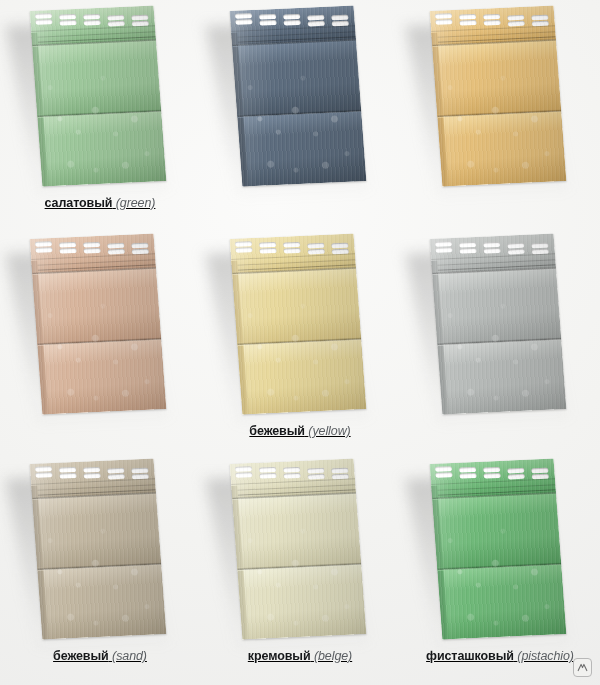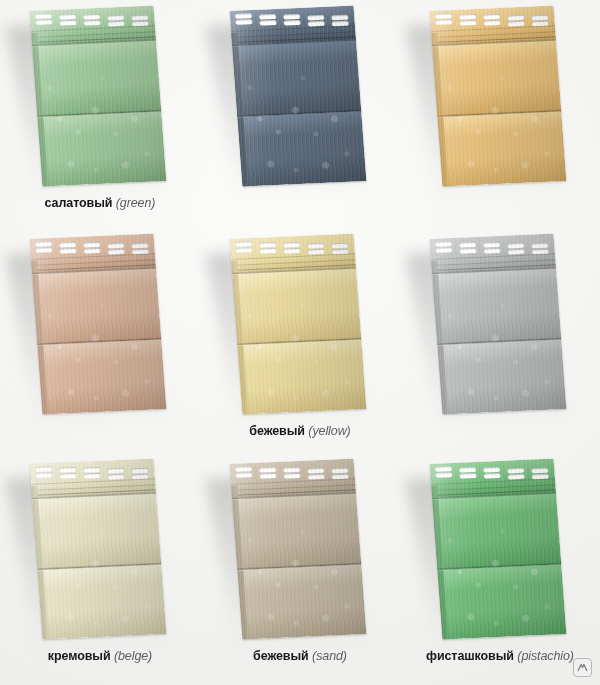--- a/index.html
+++ b/index.html
@@ -179,20 +179,21 @@
   
   .caption {
     position: absolute;
     left: 0;
     right: 0;
     top: 196px;
     text-align: center;
     font-size: 12.5px;
     line-height: 15px;
     white-space: nowrap;
+    text-decoration: underline;
   }
   .caption .ru {
     font-weight: bold;
     color: #16181a;
     letter-spacing: -.1px;
   }
   .caption .en {
     font-style: italic;
     color: #5a5e62;
     letter-spacing: -.1px;
@@ -425,20 +426,57 @@
         </div>
       </div>
     </div>
   </div>
 
   <div class="cell">
     <div class="panel-stage">
       <div class="panel-wrap">
         <div class="panel-shadow"></div>
         <div class="panel">
+          <div class="plank p1" style="background: linear-gradient(178deg, rgb(214, 205, 187) 0%, rgb(194, 183, 161) 30%, rgb(194, 183, 161) 62%, rgb(172, 160, 137) 100%);"></div>
+          <div class="plank p2" style="background: linear-gradient(178deg, rgb(214, 205, 187) 0%, rgb(194, 183, 161) 30%, rgb(194, 183, 161) 62%, rgb(172, 160, 137) 100%);"></div>
+          <div class="groove g1" style="background: linear-gradient(rgb(172, 160, 137) 0%, rgba(0, 0, 0, 0.3) 55%, rgb(214, 205, 187) 100%);"></div>
+          <div class="groove g2" style="background: linear-gradient(rgb(172, 160, 137) 0%, rgba(0, 0, 0, 0.3) 55%, rgb(214, 205, 187) 100%);"></div>
+          <div class="hem" style="background: linear-gradient(178deg, rgb(207, 197, 177) 0%, rgb(194, 183, 161) 60%, rgb(172, 160, 137) 100%);">
+              <div class="slot" style="left: 5px; top: 3px;"></div>
+              <div class="slot" style="left: 29px; top: 4.6px;"></div>
+              <div class="slot" style="left: 53px; top: 6.2px;"></div>
+              <div class="slot" style="left: 77px; top: 7.8px;"></div>
+              <div class="slot" style="left: 101px; top: 9.4px;"></div>
+              <div class="slot" style="left: 5px; top: 9px;"></div>
+              <div class="slot" style="left: 29px; top: 10.6px;"></div>
+              <div class="slot" style="left: 53px; top: 12.2px;"></div>
+              <div class="slot" style="left: 77px; top: 13.8px;"></div>
+              <div class="slot" style="left: 101px; top: 15.4px;"></div>
+              <div class="hemline" style="top: 20px; background: rgba(0, 0, 0, 0.16);"></div>
+              <div class="hemline" style="top: 26px; background: rgba(0, 0, 0, 0.16);"></div>
+              <div class="hemline" style="top: 31px; background: rgba(0, 0, 0, 0.28);"></div>
+            </div>
+          <div class="edge" style="background: linear-gradient(90deg, rgb(152, 141, 120) 0%, rgb(172, 160, 137) 100%);"></div>
+          <div class="grain"></div>
+          <div class="mottle"></div>
+          <div class="gloss"></div>
+        </div>
+      </div>
+    </div>
+    <div class="caption">
+      <span class="ru">бежевый</span>
+      <span class="en">(sand)</span>
+    </div>
+  </div>
+
+  <div class="cell">
+    <div class="panel-stage">
+      <div class="panel-wrap">
+        <div class="panel-shadow"></div>
+        <div class="panel">
           <div class="plank p1" style="background: linear-gradient(178deg, rgb(239, 238, 215) 0%, rgb(226, 223, 193) 30%, rgb(226, 223, 193) 62%, rgb(205, 201, 168) 100%);"></div>
           <div class="plank p2" style="background: linear-gradient(178deg, rgb(239, 238, 215) 0%, rgb(226, 223, 193) 30%, rgb(226, 223, 193) 62%, rgb(205, 201, 168) 100%);"></div>
           <div class="groove g1" style="background: linear-gradient(rgb(205, 201, 168) 0%, rgba(0, 0, 0, 0.3) 55%, rgb(239, 238, 215) 100%);"></div>
           <div class="groove g2" style="background: linear-gradient(rgb(205, 201, 168) 0%, rgba(0, 0, 0, 0.3) 55%, rgb(239, 238, 215) 100%);"></div>
           <div class="hem" style="background: linear-gradient(178deg, rgb(233, 231, 205) 0%, rgb(226, 223, 193) 60%, rgb(205, 201, 168) 100%);">
               <div class="slot" style="left: 5px; top: 3px;"></div>
               <div class="slot" style="left: 29px; top: 4.6px;"></div>
               <div class="slot" style="left: 53px; top: 6.2px;"></div>
               <div class="slot" style="left: 77px; top: 7.8px;"></div>
               <div class="slot" style="left: 101px; top: 9.4px;"></div>
@@ -462,57 +500,20 @@
       <span class="ru">кремовый</span>
       <span class="en">(belge)</span>
     </div>
   </div>
 
   <div class="cell">
     <div class="panel-stage">
       <div class="panel-wrap">
         <div class="panel-shadow"></div>
         <div class="panel">
-          <div class="plank p1" style="background: linear-gradient(178deg, rgb(214, 205, 187) 0%, rgb(194, 183, 161) 30%, rgb(194, 183, 161) 62%, rgb(172, 160, 137) 100%);"></div>
-          <div class="plank p2" style="background: linear-gradient(178deg, rgb(214, 205, 187) 0%, rgb(194, 183, 161) 30%, rgb(194, 183, 161) 62%, rgb(172, 160, 137) 100%);"></div>
-          <div class="groove g1" style="background: linear-gradient(rgb(172, 160, 137) 0%, rgba(0, 0, 0, 0.3) 55%, rgb(214, 205, 187) 100%);"></div>
-          <div class="groove g2" style="background: linear-gradient(rgb(172, 160, 137) 0%, rgba(0, 0, 0, 0.3) 55%, rgb(214, 205, 187) 100%);"></div>
-          <div class="hem" style="background: linear-gradient(178deg, rgb(207, 197, 177) 0%, rgb(194, 183, 161) 60%, rgb(172, 160, 137) 100%);">
-              <div class="slot" style="left: 5px; top: 3px;"></div>
-              <div class="slot" style="left: 29px; top: 4.6px;"></div>
-              <div class="slot" style="left: 53px; top: 6.2px;"></div>
-              <div class="slot" style="left: 77px; top: 7.8px;"></div>
-              <div class="slot" style="left: 101px; top: 9.4px;"></div>
-              <div class="slot" style="left: 5px; top: 9px;"></div>
-              <div class="slot" style="left: 29px; top: 10.6px;"></div>
-              <div class="slot" style="left: 53px; top: 12.2px;"></div>
-              <div class="slot" style="left: 77px; top: 13.8px;"></div>
-              <div class="slot" style="left: 101px; top: 15.4px;"></div>
-              <div class="hemline" style="top: 20px; background: rgba(0, 0, 0, 0.16);"></div>
-              <div class="hemline" style="top: 26px; background: rgba(0, 0, 0, 0.16);"></div>
-              <div class="hemline" style="top: 31px; background: rgba(0, 0, 0, 0.28);"></div>
-            </div>
-          <div class="edge" style="background: linear-gradient(90deg, rgb(152, 141, 120) 0%, rgb(172, 160, 137) 100%);"></div>
-          <div class="grain"></div>
-          <div class="mottle"></div>
-          <div class="gloss"></div>
-        </div>
-      </div>
-    </div>
-    <div class="caption">
-      <span class="ru">бежевый</span>
-      <span class="en">(sand)</span>
-    </div>
-  </div>
-
-  <div class="cell">
-    <div class="panel-stage">
-      <div class="panel-wrap">
-        <div class="panel-shadow"></div>
-        <div class="panel">
           <div class="plank p1" style="background: linear-gradient(178deg, rgb(140, 205, 147) 0%, rgb(109, 184, 119) 30%, rgb(109, 184, 119) 62%, rgb(86, 160, 96) 100%);"></div>
           <div class="plank p2" style="background: linear-gradient(178deg, rgb(140, 205, 147) 0%, rgb(109, 184, 119) 30%, rgb(109, 184, 119) 62%, rgb(86, 160, 96) 100%);"></div>
           <div class="groove g1" style="background: linear-gradient(rgb(86, 160, 96) 0%, rgba(0, 0, 0, 0.3) 55%, rgb(140, 205, 147) 100%);"></div>
           <div class="groove g2" style="background: linear-gradient(rgb(86, 160, 96) 0%, rgba(0, 0, 0, 0.3) 55%, rgb(140, 205, 147) 100%);"></div>
           <div class="hem" style="background: linear-gradient(178deg, rgb(147, 207, 153) 0%, rgb(109, 184, 119) 60%, rgb(86, 160, 96) 100%);">
               <div class="slot" style="left: 5px; top: 3px;"></div>
               <div class="slot" style="left: 29px; top: 4.6px;"></div>
               <div class="slot" style="left: 53px; top: 6.2px;"></div>
               <div class="slot" style="left: 77px; top: 7.8px;"></div>
               <div class="slot" style="left: 101px; top: 9.4px;"></div>

